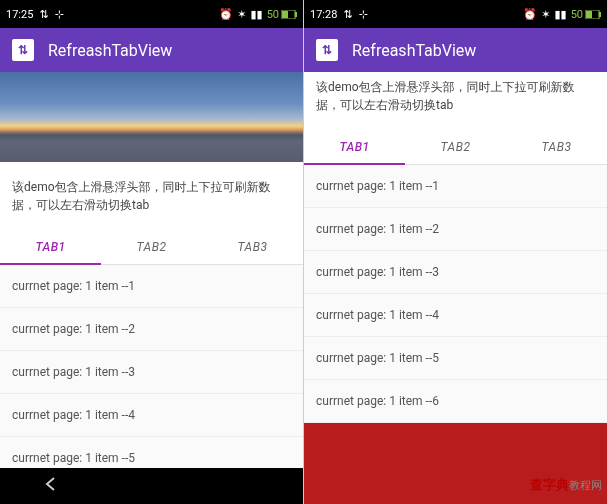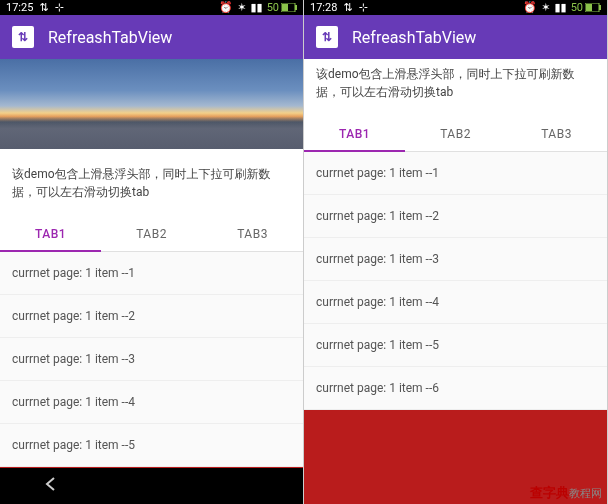--- a/index.html
+++ b/index.html
@@ -16,21 +16,21 @@
     flex: 1;
     display: flex;
     flex-direction: column;
     background: #fff;
     border-right: 1px solid #ccc;
     position: relative;
     overflow: hidden;
   }
   .phone:last-child { border-right: none; }
   .status-bar {
-    height: 15px;
+    height: 28px;
     background: #000;
     color: #fff;
     display: flex;
     align-items: center;
     font-size: 11px;
     padding: 0 6px;
     justify-content: space-between;
   }
   .status-left { display: flex; align-items: center; gap: 6px; }
   .status-right { display: flex; align-items: center; gap: 4px; }
@@ -74,20 +74,21 @@
     background:#fff;
   }
   .tab {
     flex: 1;
     text-align: center;
     padding: 10px 16px;
     font-size: 12px;
     color: #666;
     position: relative;
     letter-spacing: .5px;
+    font-style: italic;
   }
   .tab.active {
     color: #9c27b0;
     font-weight: 500;
   }
   .tab.active::after {
     content: "";
     position: absolute;
     bottom: -1px; left: 0; right: 0;
     height: 2px;
@@ -110,21 +111,21 @@
     background: #000;
     display: flex;
     align-items: center;
     justify-content: space-around;
     color: #ccc;
   }
   .nav-btn { width:40px; text-align:center; }
   .watermark {
     position: absolute;
     right: 6px;
-    bottom: 2px;
+    bottom: 10px;
     font-size: 11px;
     color: #888;
     text-align: right;
     line-height: 1.3;
     pointer-events: none;
   }
   .watermark .brand { color:#b00; font-weight:bold; font-size:13px;}
 </style>
 </head>
 <body>

